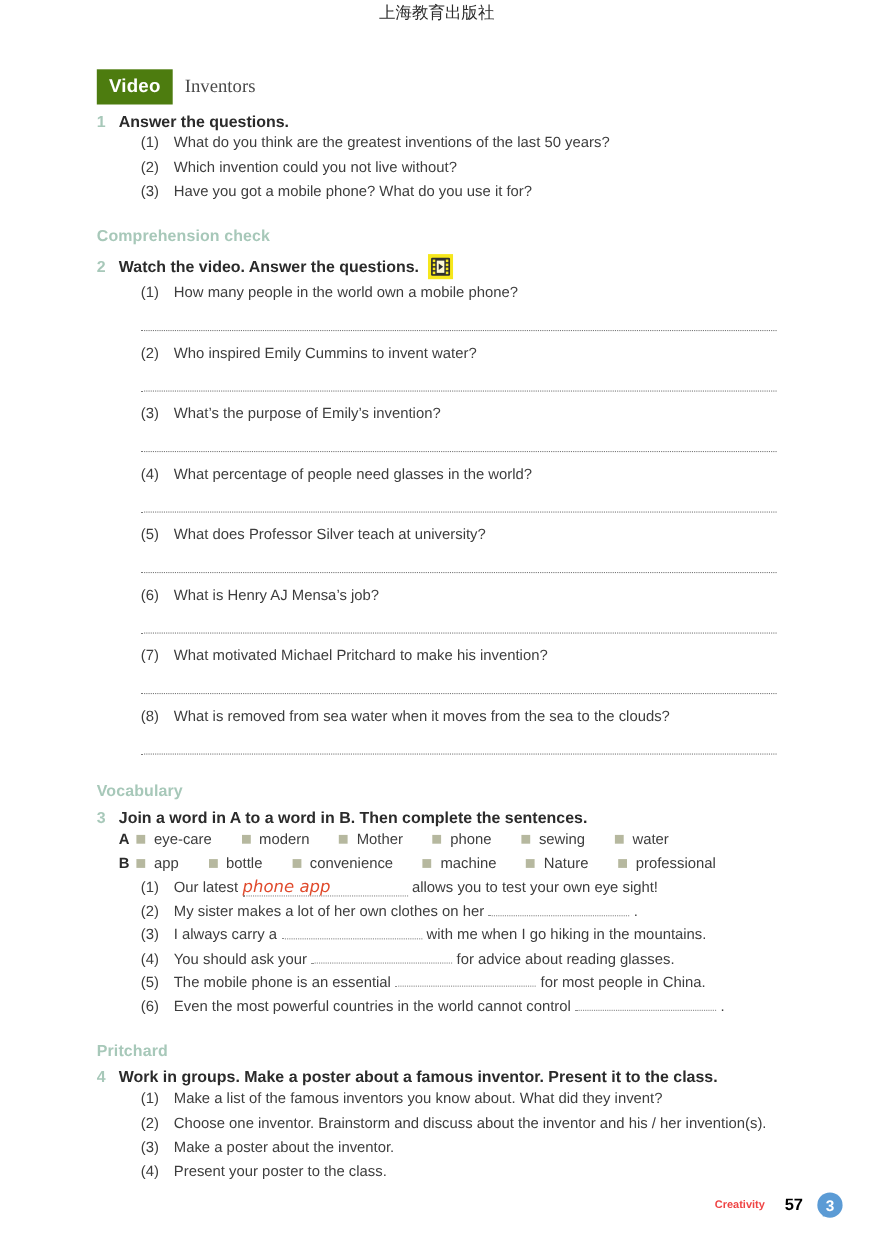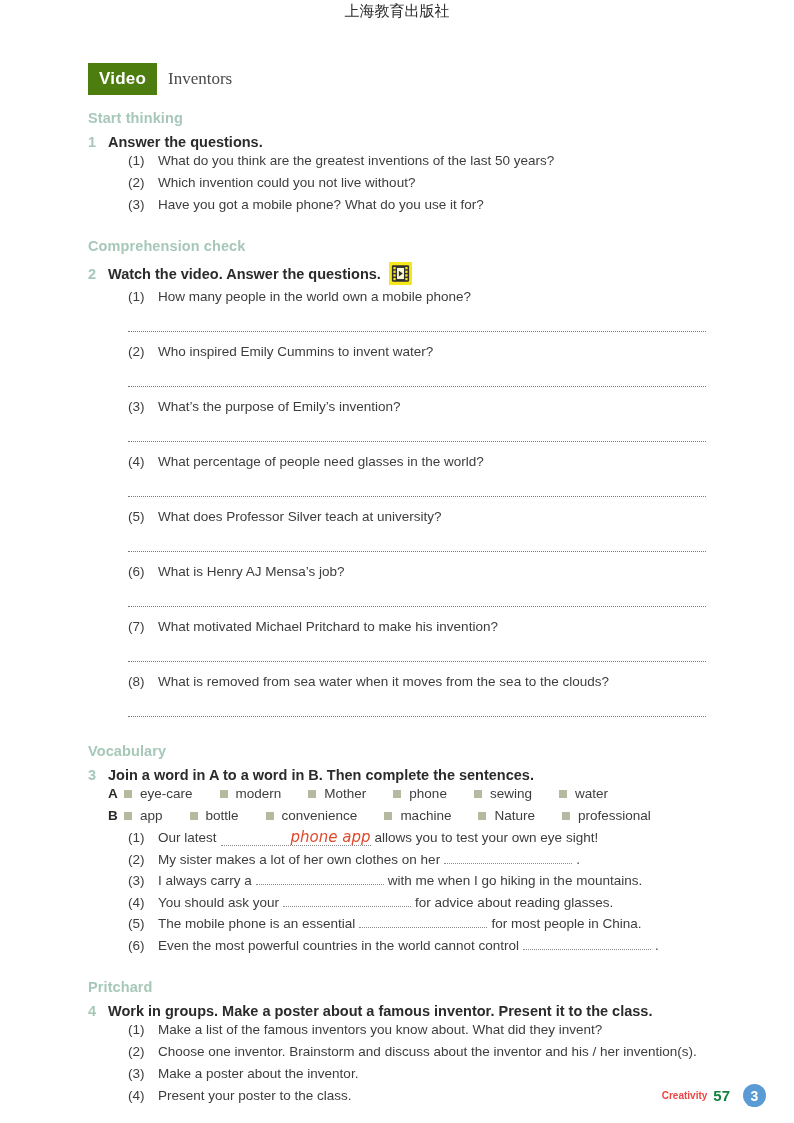--- a/index.html
+++ b/index.html
@@ -48,34 +48,34 @@
     line-height:22px;color:#3d3d3d;
   }
   .word-label{font-weight:bold;color:#2b2b2b;width:16px;flex:none;}
   .word{display:inline-flex;align-items:center;margin-right:27px;}
   .bullet{
     display:inline-block;width:8px;height:8px;background:#b6b89f;
     margin-right:8px;flex:none;
   }
   .sentence{line-height:21.5px;}
   .blank{
-    display:inline-block;min-width:128px;margin:0 4px;text-align:right;
+    display:inline-block;min-width:128px;margin:0 4px;text-align:left;
     border-bottom:1.5px dotted #8a8a8a;line-height:14px;vertical-align:baseline;
   }
   .blank-wide{min-width:150px;}
   .answer-red{
     color:#e04a2c;font-style:italic;font-size:15px;
     font-family:"DejaVu Sans",sans-serif;
   }
   .ext .sub-item{line-height:22px;}
   .footer{
     position:absolute;right:28px;bottom:16px;display:flex;align-items:center;
   }
   .footer-chapter{font-weight:bold;font-size:10px;color:#ef4444;}
-  .footer-page{font-weight:bold;font-size:15px;color:#15803d;margin-left:6px;}
+  .footer-page{font-weight:bold;font-size:15px;color:#000000;margin-left:18px;}
   .unit-badge{
     position:relative;margin-left:13px;width:23px;height:23px;border-radius:50%;
     background:#5b9bd5;color:#ffffff;font-weight:bold;font-size:14px;
     display:flex;align-items:center;justify-content:center;
   }
   .unit-badge::after{
     content:"";position:absolute;left:1px;bottom:-3px;width:0;height:0;
     border:4px solid transparent;border-top-color:#5b9bd5;transform:rotate(38deg);
   }
 </style>
@@ -84,21 +84,20 @@
 
 <div class="publisher">上海教育出版社</div>
 
 <div class="content">
 
   <div class="video-row">
     <span class="video-badge">Video</span>
     <span class="page-title">Inventors</span>
   </div>
 
-  <div class="section-heading sh-start">Start thinking</div>
   <div class="ex1">
     <div class="ex-head">
       <span class="ex-num">1</span>
       <span>Answer the questions.</span>
     </div>
     <div class="sub-item">
       <span class="sub-num">(1)</span>
       <span class="sub-text">What do you think are the greatest inventions of the last 50 years?</span>
     </div>
     <div class="sub-item">

